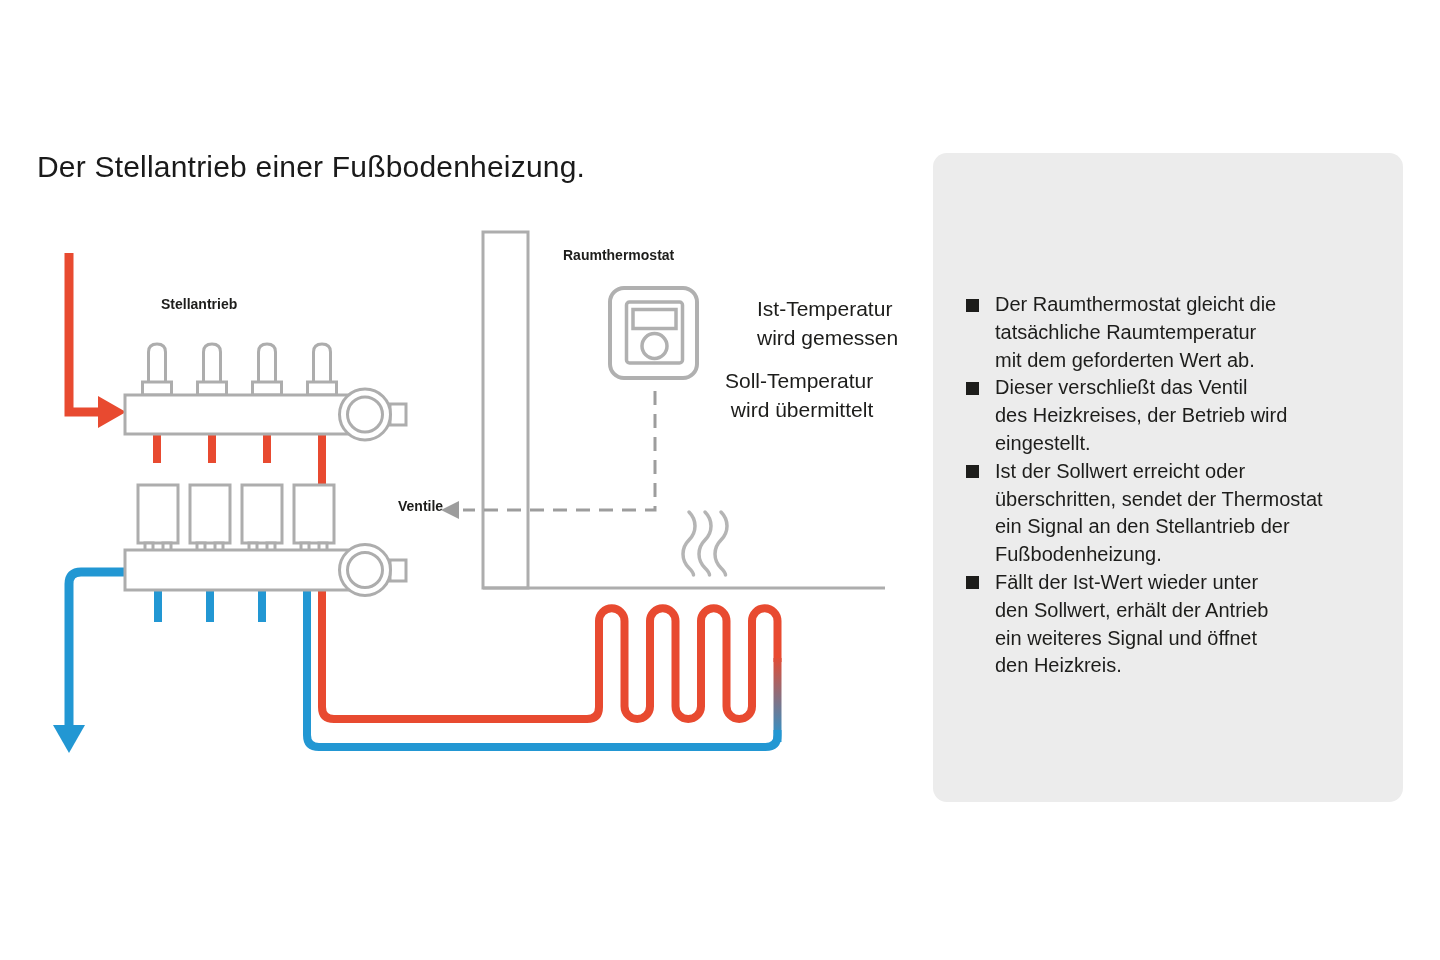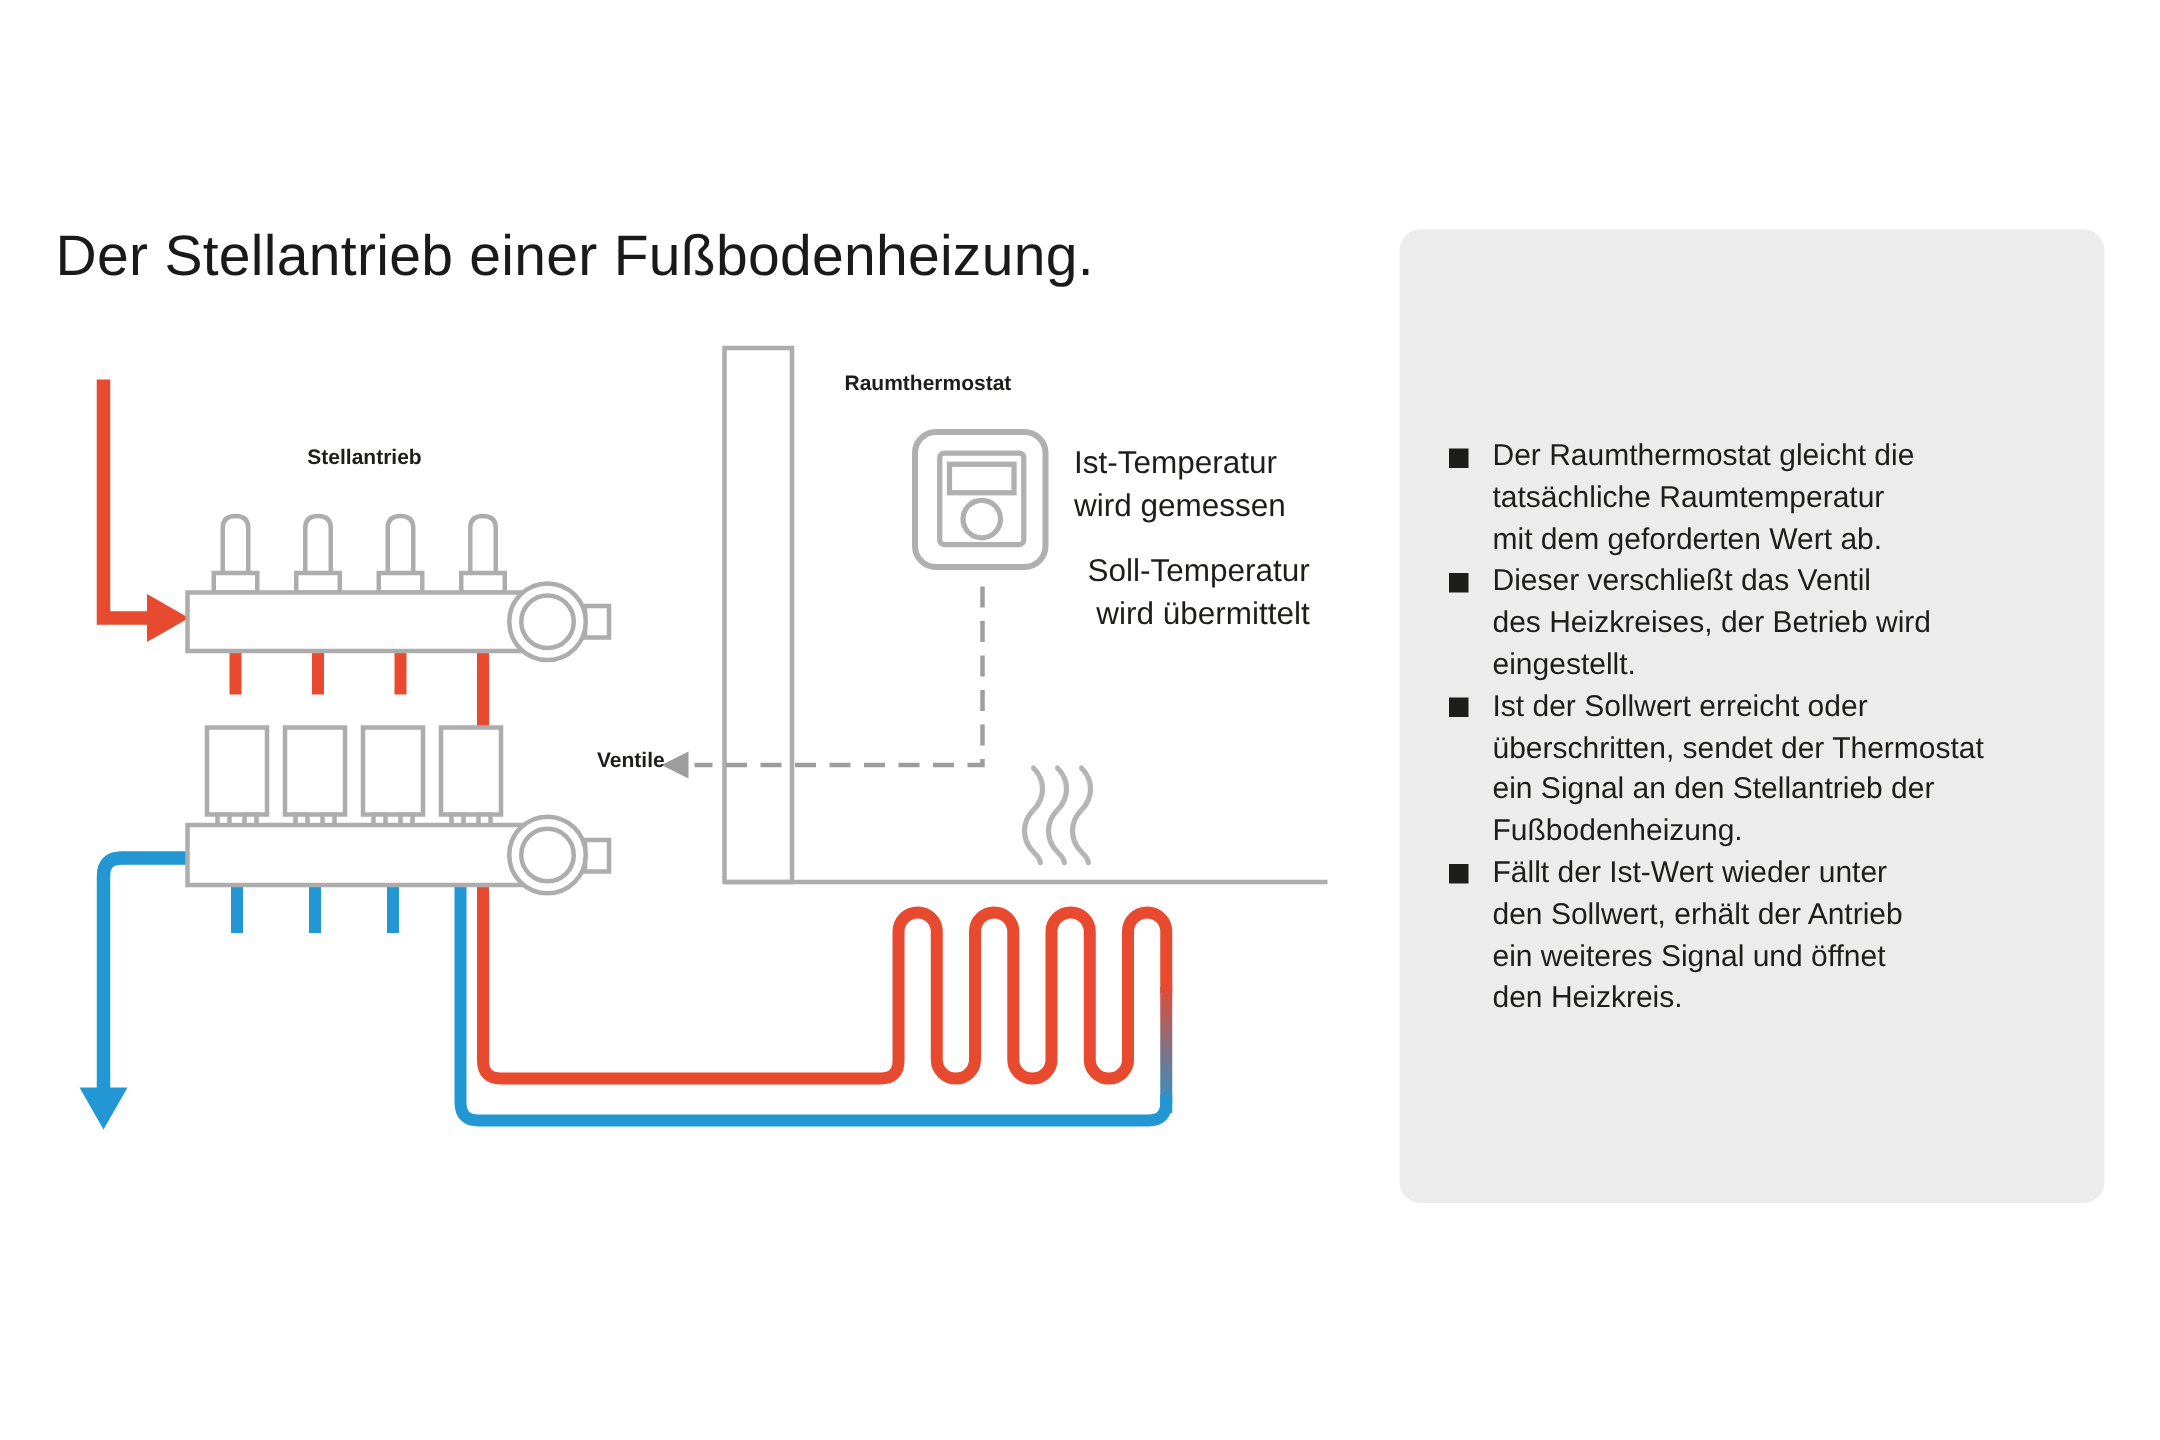--- a/index.html
+++ b/index.html
@@ -1,26 +1,26 @@
 <!DOCTYPE html>
 <html><head>
 <meta charset="utf-8">
 <style>
   html,body{margin:0;padding:0;background:#ffffff;}
   #stage{position:relative;width:1440px;height:960px;background:#ffffff;overflow:hidden;
          font-family:"Liberation Sans", sans-serif;color:#1d1d1b;}
   #diagram-svg{position:absolute;left:0;top:0;}
   .lbl{position:absolute;white-space:nowrap;}
-  .title{left:37px;top:150px;font-size:38px;font-weight:400;color:#1a1a1a;letter-spacing:.2px;}
+  .title{left:37px;top:150px;font-size:30px;font-weight:400;color:#1a1a1a;letter-spacing:.2px;}
   .bold-lbl{font-size:14px;font-weight:700;}
-  .stellantrieb{left:161px;top:296px;width:164px;text-align:center;}
+  .stellantrieb{left:161px;top:296px;width:164px;text-align:left;}
   .ventile{left:352px;top:498px;margin-left:46px;}
   .raumthermostat{left:563px;top:247px;}
   .note{position:absolute;font-size:21px;line-height:29px;white-space:pre-line;}
-  .ist-note{left:716px;top:294px;}
+  .ist-note{left:757px;top:294px;}
   .soll-note{left:725px;top:366px;text-align:right;}
   .panel{position:absolute;left:933px;top:153px;width:470px;height:649px;background:#ececec;border-radius:14px;}
   .panel ul{margin:138px 18px 0 33px;padding:0;list-style:none;}
   .panel li{position:relative;padding-left:29px;margin:0;font-size:20px;line-height:27.8px;
             white-space:pre-line;}
   .panel li::before{content:"";position:absolute;left:0;top:7.5px;width:13px;height:13px;background:#1d1d1b;}
 </style>
 </head>
 <body>
 

